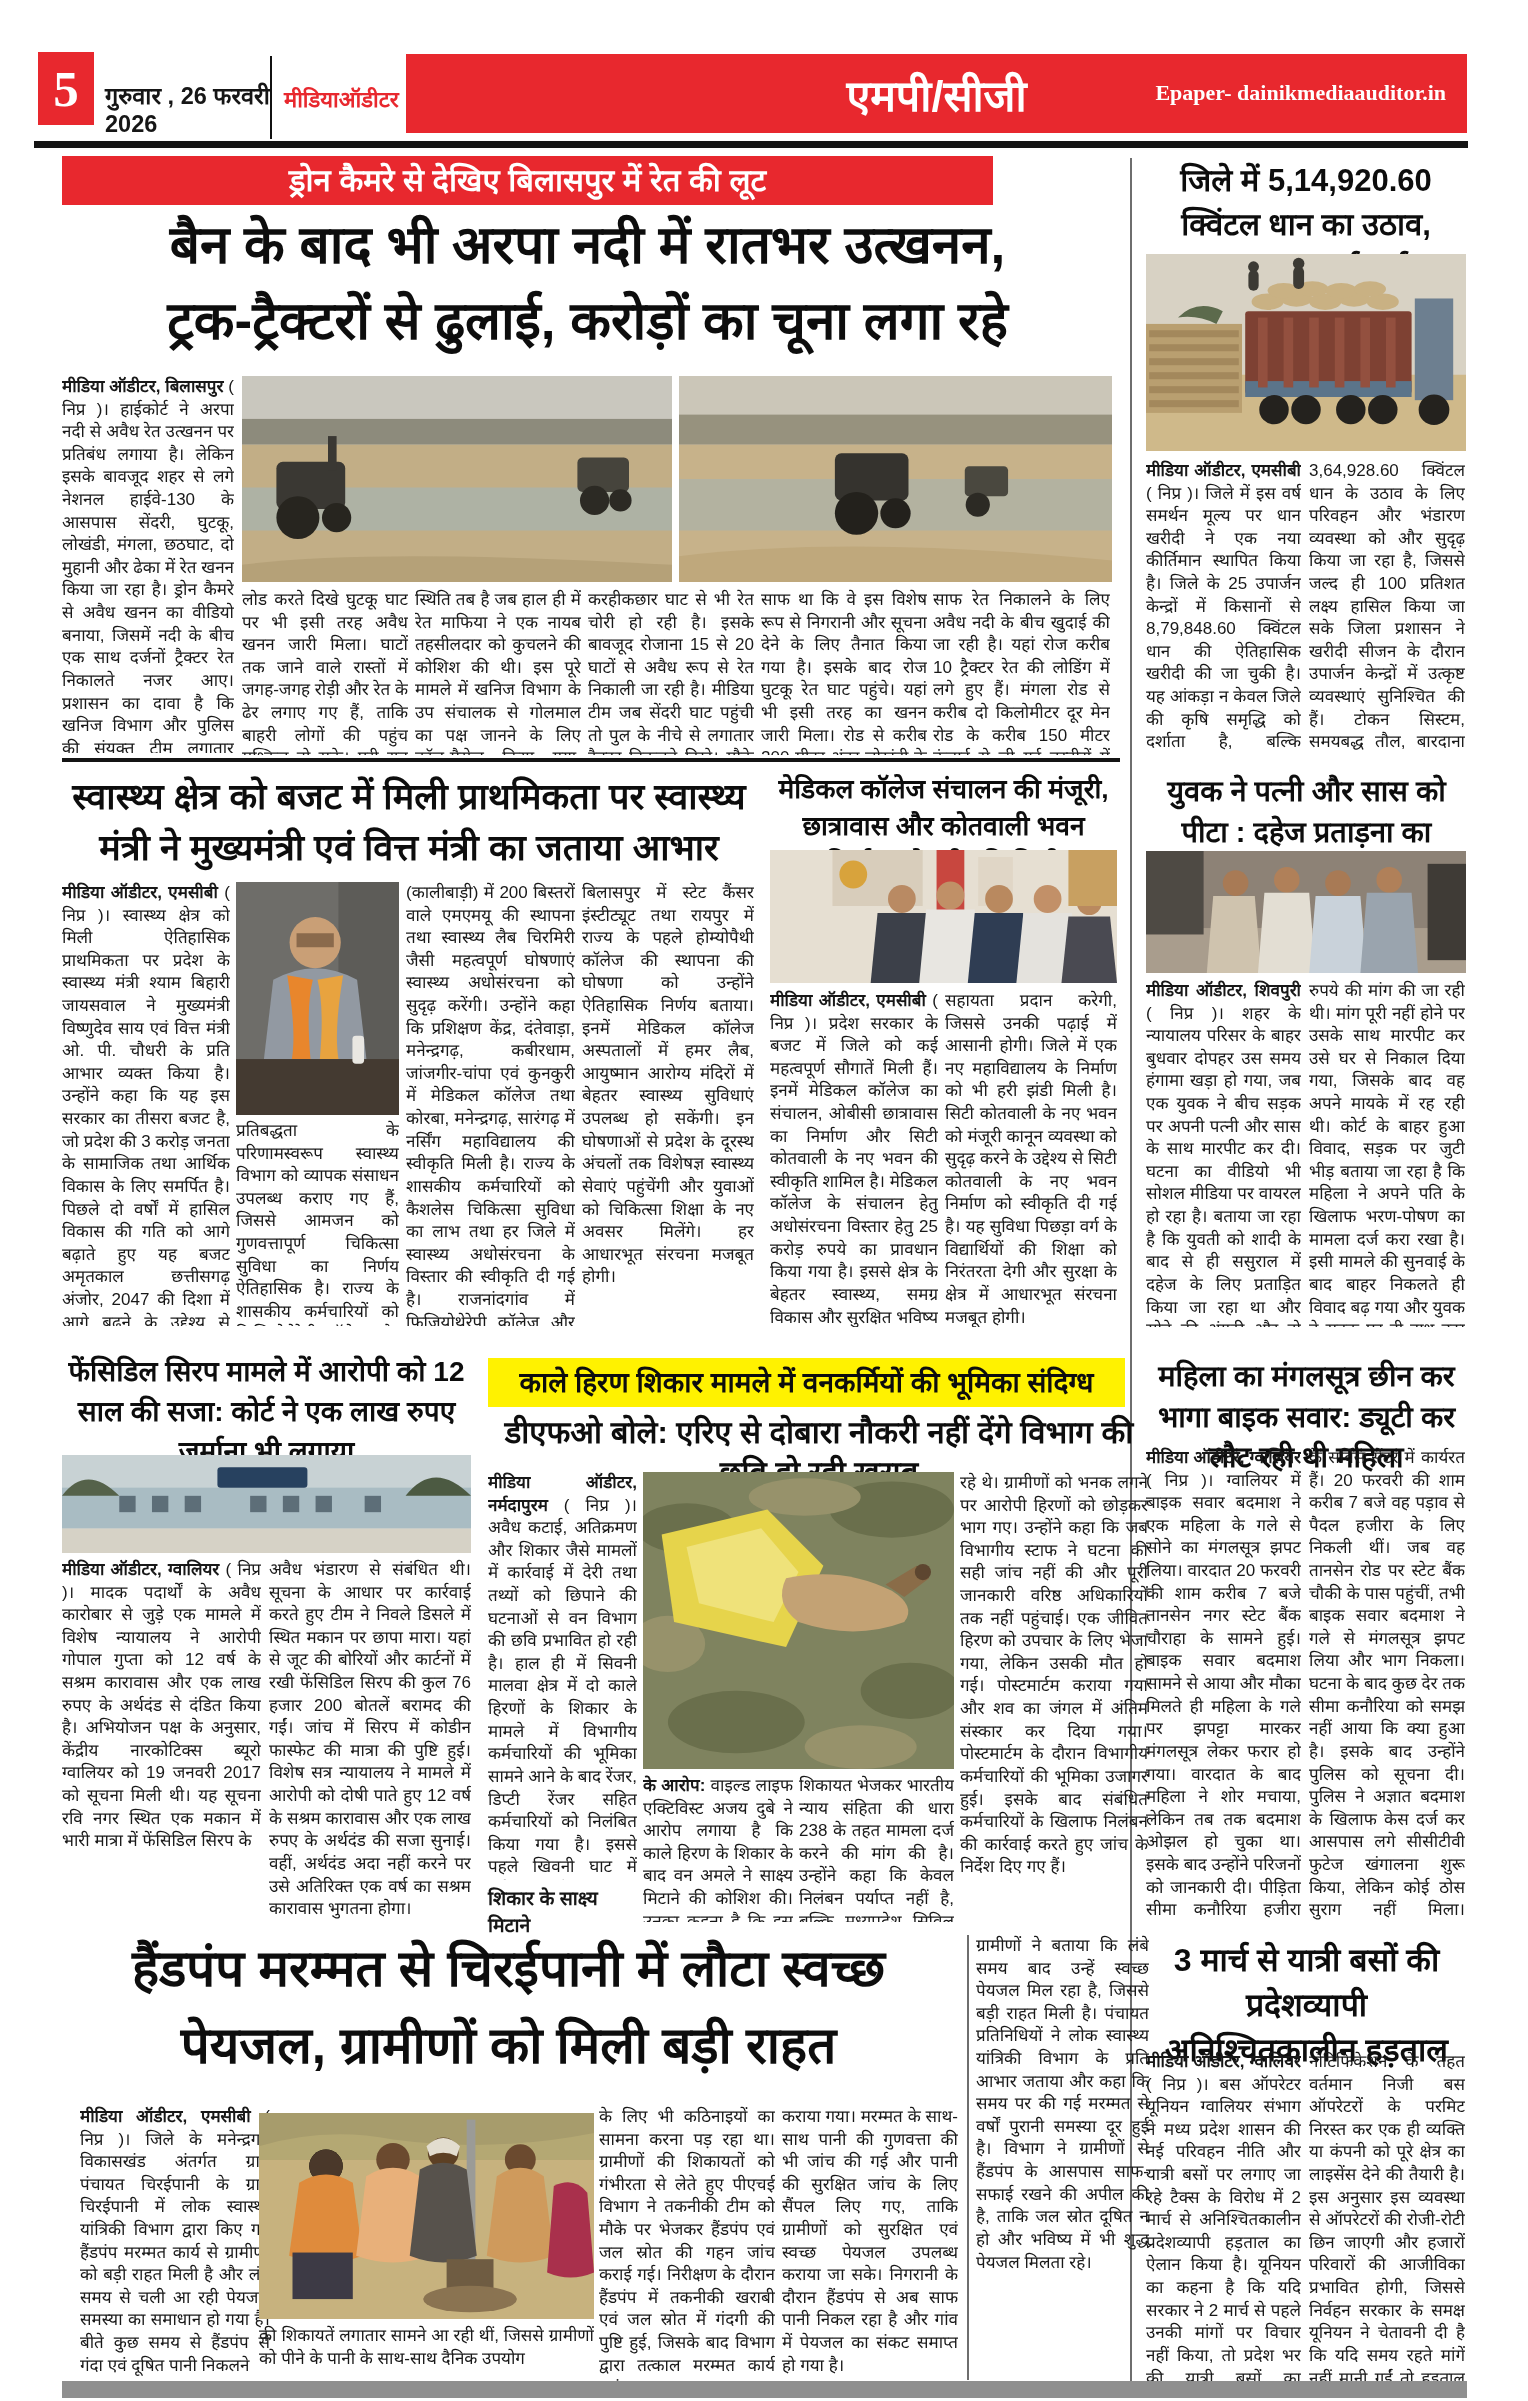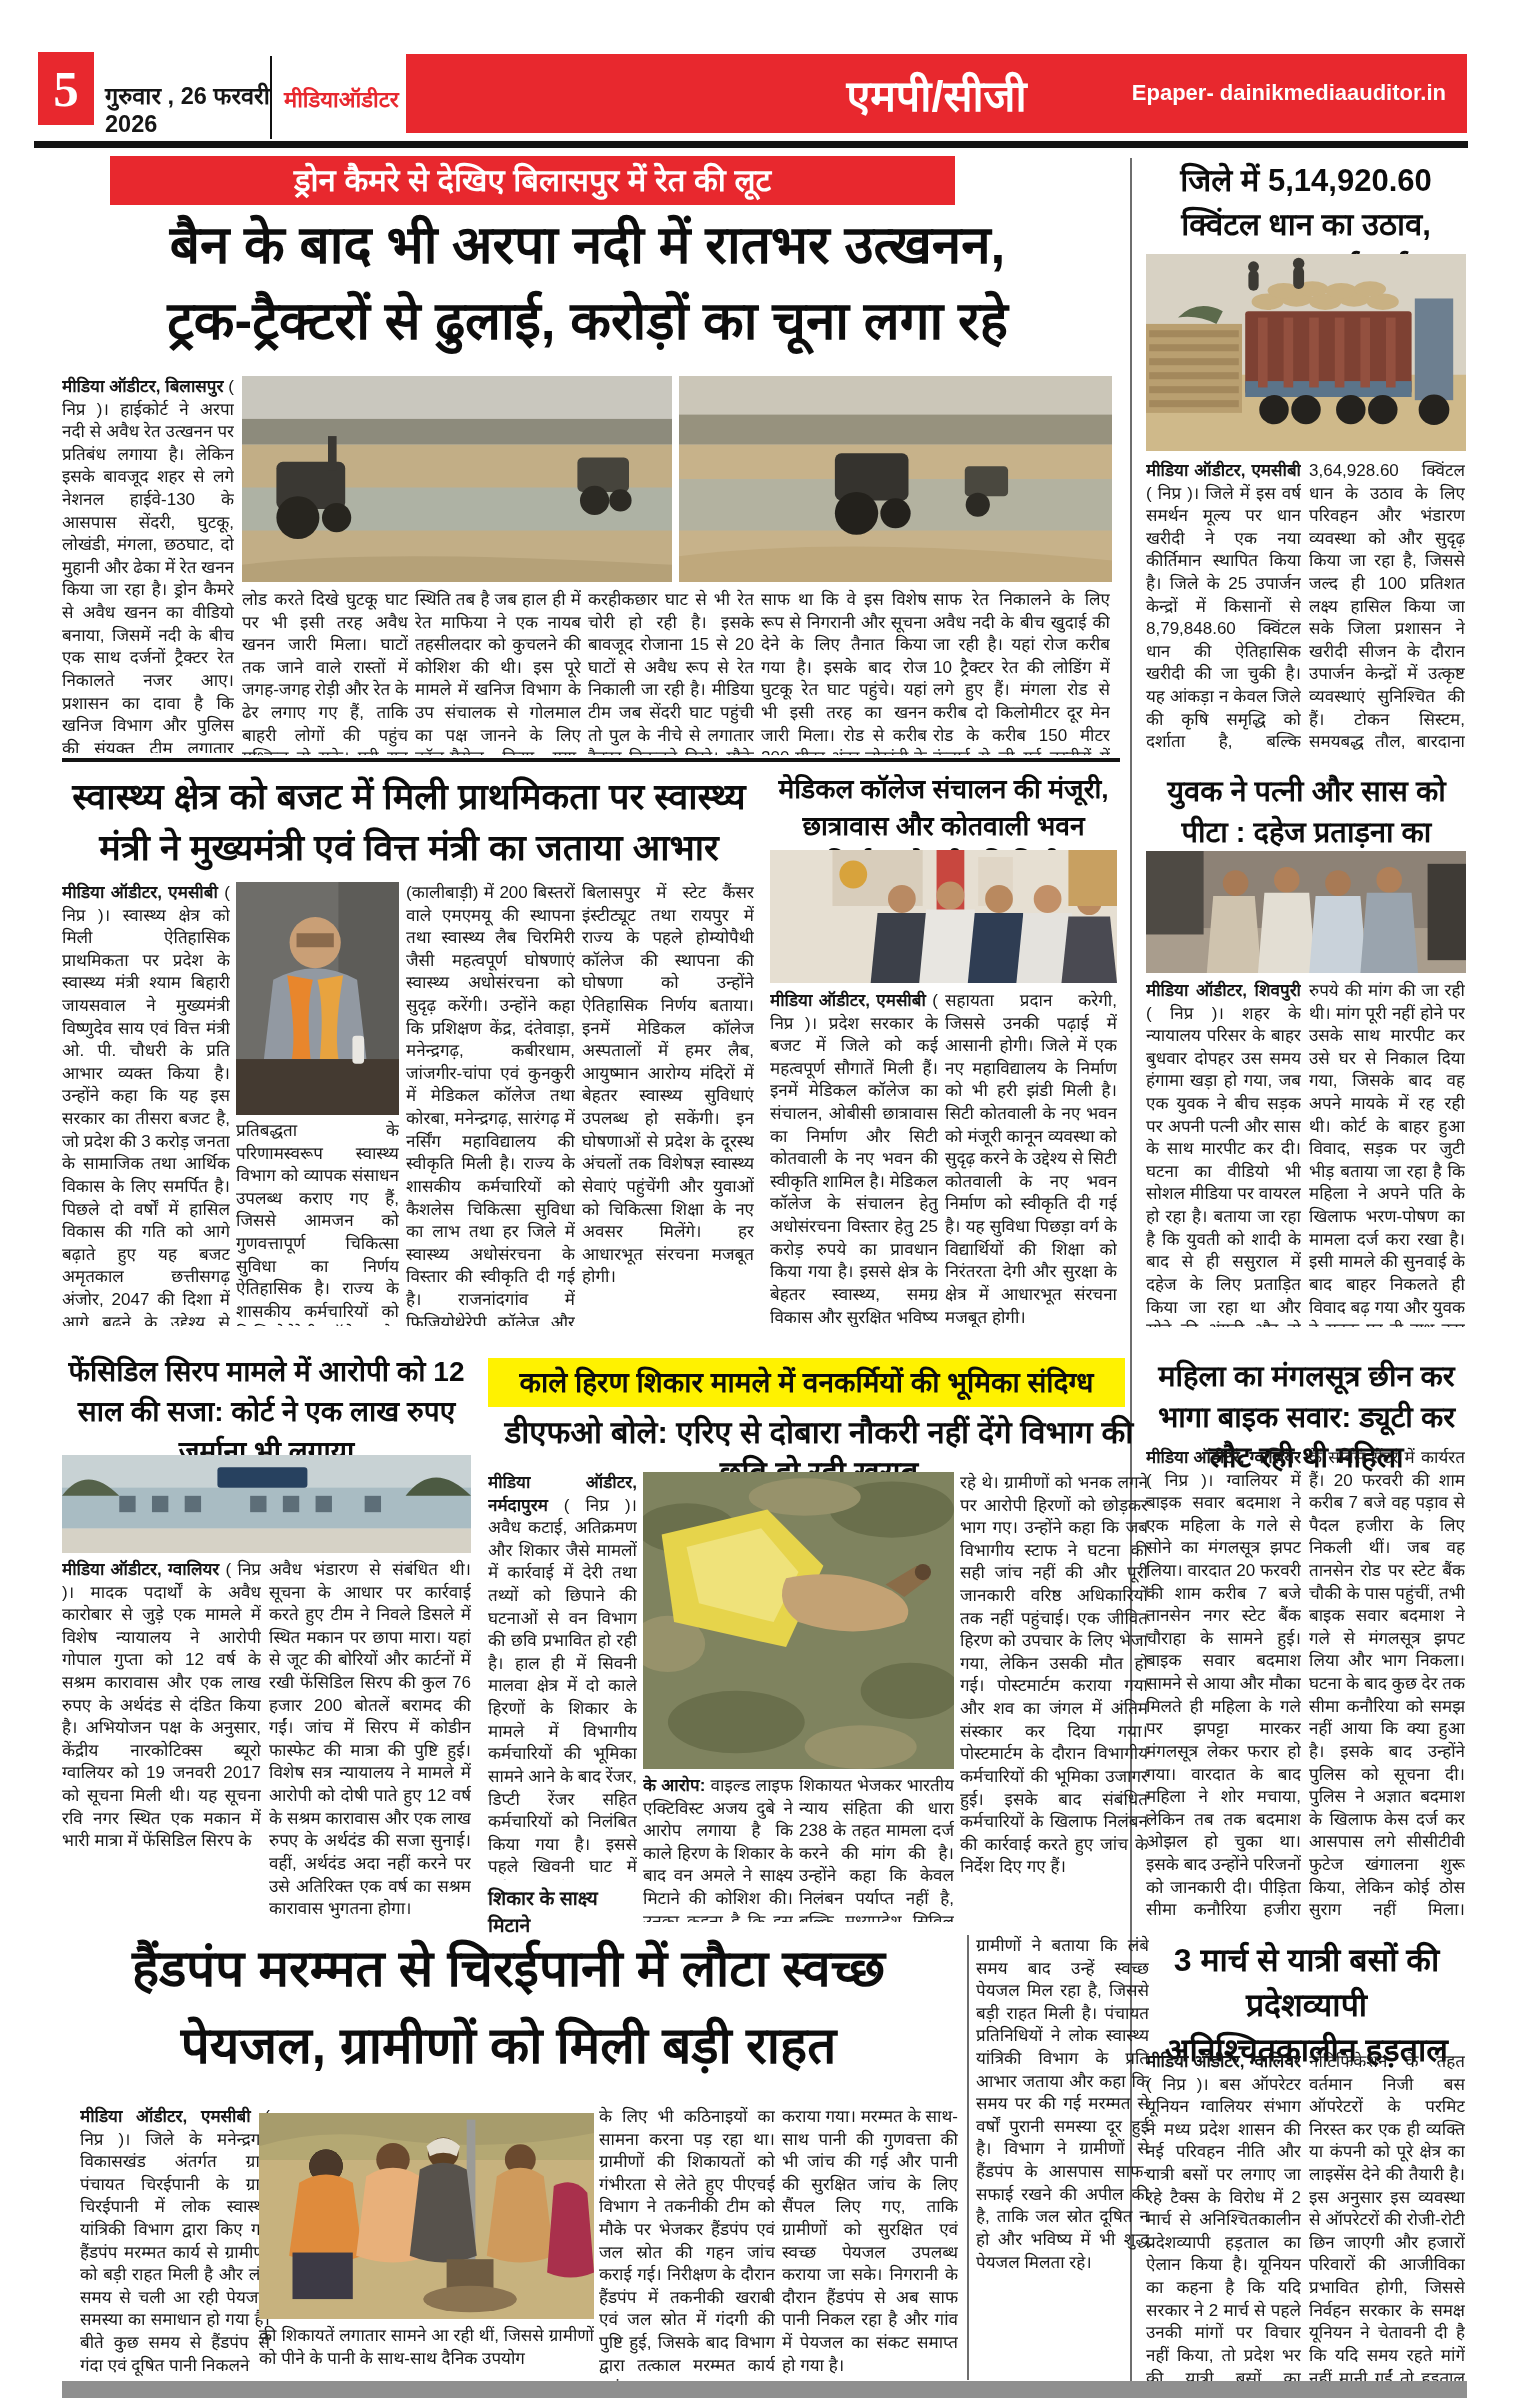--- a/index.html
+++ b/index.html
@@ -23,27 +23,27 @@
 <div class="page">
 
   <div class="abs redbg" style="left:38px;top:52px;width:56px;height:73px;display:flex;align-items:center;justify-content:center;">
     <span class="white" style="font-size:51px;font-weight:800;font-family:'Liberation Serif',serif;">5</span>
   </div>
   <div class="abs" style="left:105px;top:79px;width:170px;font-size:23.5px;font-weight:800;">गुरुवार , 26 फरवरी 2026</div>
   <div class="abs" style="left:270px;top:56px;width:2.4px;height:83px;background:#111;"></div>
   <div class="abs" style="left:284px;top:76px;width:123px;font-size:22px;font-weight:800;color:#e8282e;line-height:1.1;margin-top:12px;">मीडियाऑडीटर</div>
   <div class="abs redbg" style="left:406px;top:54px;width:1061px;height:79px;">
     <div class="abs white" style="left:0;right:0;top:10.6px;text-align:center;font-size:43px;font-weight:800;">एमपी/सीजी</div>
-    <div class="abs white" style="right:21px;top:26px;font-size:22px;font-weight:600;">Epaper- dainikmediaauditor.in</div>
+    <div class="abs white" style="right:21px;top:26px;font-size:22px;font-weight:600;font-family:Liberation Serif, serif;">Epaper- dainikmediaauditor.in</div>
   </div>
   <div class="abs rule" style="left:34px;top:141px;width:1434px;height:7px;"></div>
 
   <div class="abs vline" style="left:1130px;top:158px;width:1.8px;height:2224px;"></div>
 
-  <div class="abs redbg white" style="left:62px;top:156px;width:845px;height:49px;text-align:center;font-size:31px;font-weight:800;line-height:49px;margin-left:48px;">ड्रोन कैमरे से देखिए बिलासपुर में रेत की लूट</div>
+  <div class="abs redbg white" style="left:62px;top:156px;width:931px;height:49px;text-align:center;font-size:31px;font-weight:800;line-height:49px;">ड्रोन कैमरे से देखिए बिलासपुर में रेत की लूट</div>
   <div class="abs hl" style="left:62px;top:207px;width:1051px;font-size:53px;line-height:1.44;">
     <div>बैन के बाद भी अरपा नदी में रातभर उत्खनन,</div>
     <div>ट्रक-ट्रैक्टरों से ढुलाई, करोड़ों का चूना लगा रहे</div>
   </div>
 
   <div class="abs body-col" style="left:62px;top:376px;width:172px;height:377px;">
     <span class="by">मीडिया ऑडीटर, बिलासपुर</span>
     <span>( निप्र )। हाईकोर्ट ने अरपा नदी से अवैध रेत उत्खनन पर प्रतिबंध लगाया है। लेकिन इसके बावजूद शहर से लगे नेशनल हाईवे-130 के आसपास सेंदरी, घुटकू, लोखंडी, मंगला, छठघाट, दो मुहानी और ढेका में रेत खनन किया जा रहा है। ड्रोन कैमरे से अवैध खनन का वीडियो बनाया, जिसमें नदी के बीच एक साथ दर्जनों ट्रैक्टर रेत निकालते नजर आए। प्रशासन का दावा है कि खनिज विभाग और पुलिस की संयुक्त टीम लगातार कार्रवाई कर रही है। लेकिन हकीकत यह है कि रात के अंधेरे में रेत माफिया सक्रिय हो जाते हैं। रविवार रात करीब 3 बजे सेंदरी घाट पर ड्रोन से ली गई तस्वीरों में 9 ट्रैक्टर रेत</span>
   </div>
 

